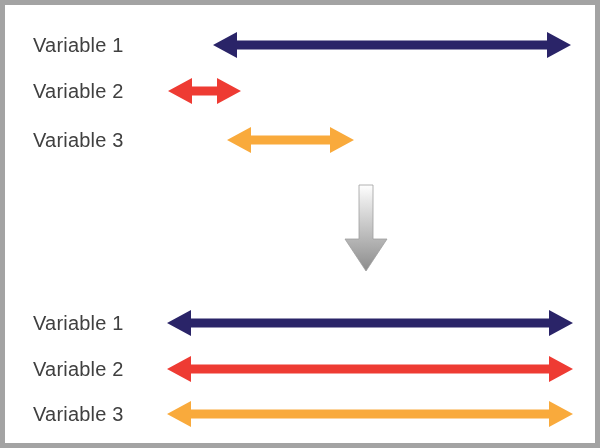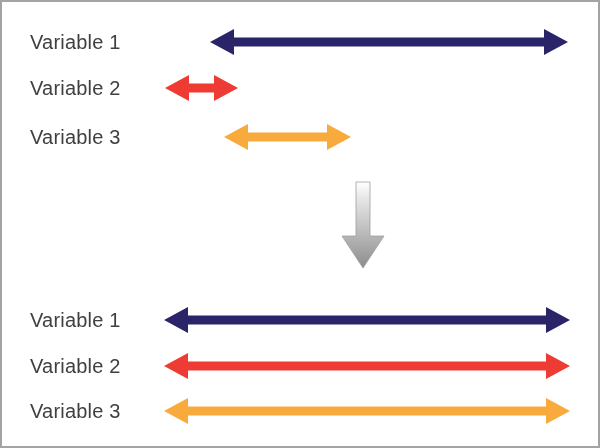--- a/index.html
+++ b/index.html
@@ -8,21 +8,21 @@
     background: #ffffff;
   }
   body {
     font-family: "Liberation Sans", sans-serif;
   }
   #figure {
     position: relative;
     width: 600px;
     height: 448px;
     background: #ffffff;
-    border: 2px solid #a3a3a3;
+    border: 5px solid #a3a3a3;
     box-sizing: border-box;
     overflow: hidden;
   }
   .panel {
     position: absolute;
     left: 0;
     width: 600px;
   }
   #panel-before { top: 0; height: 170px; }
   #panel-after  { top: 288px; height: 160px; }

